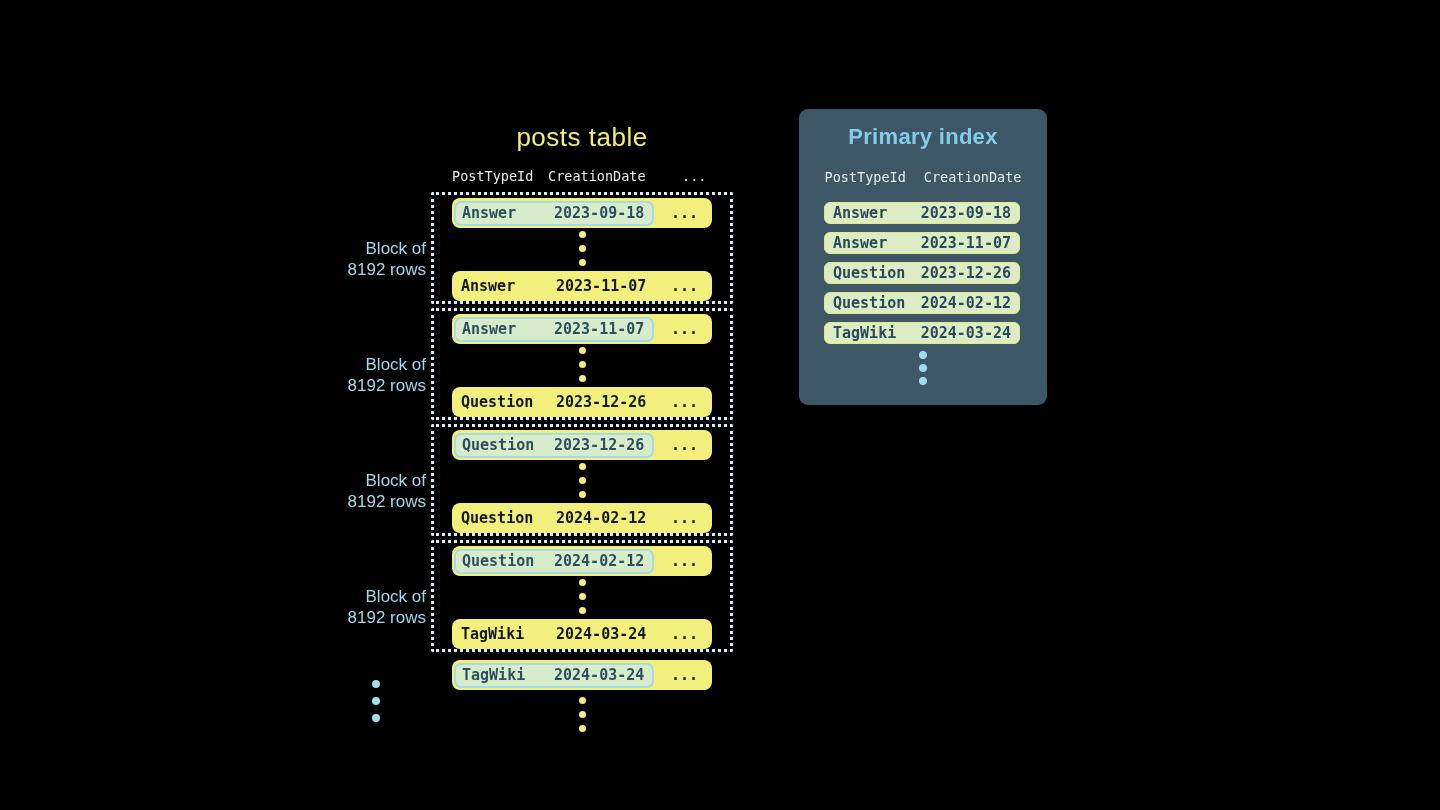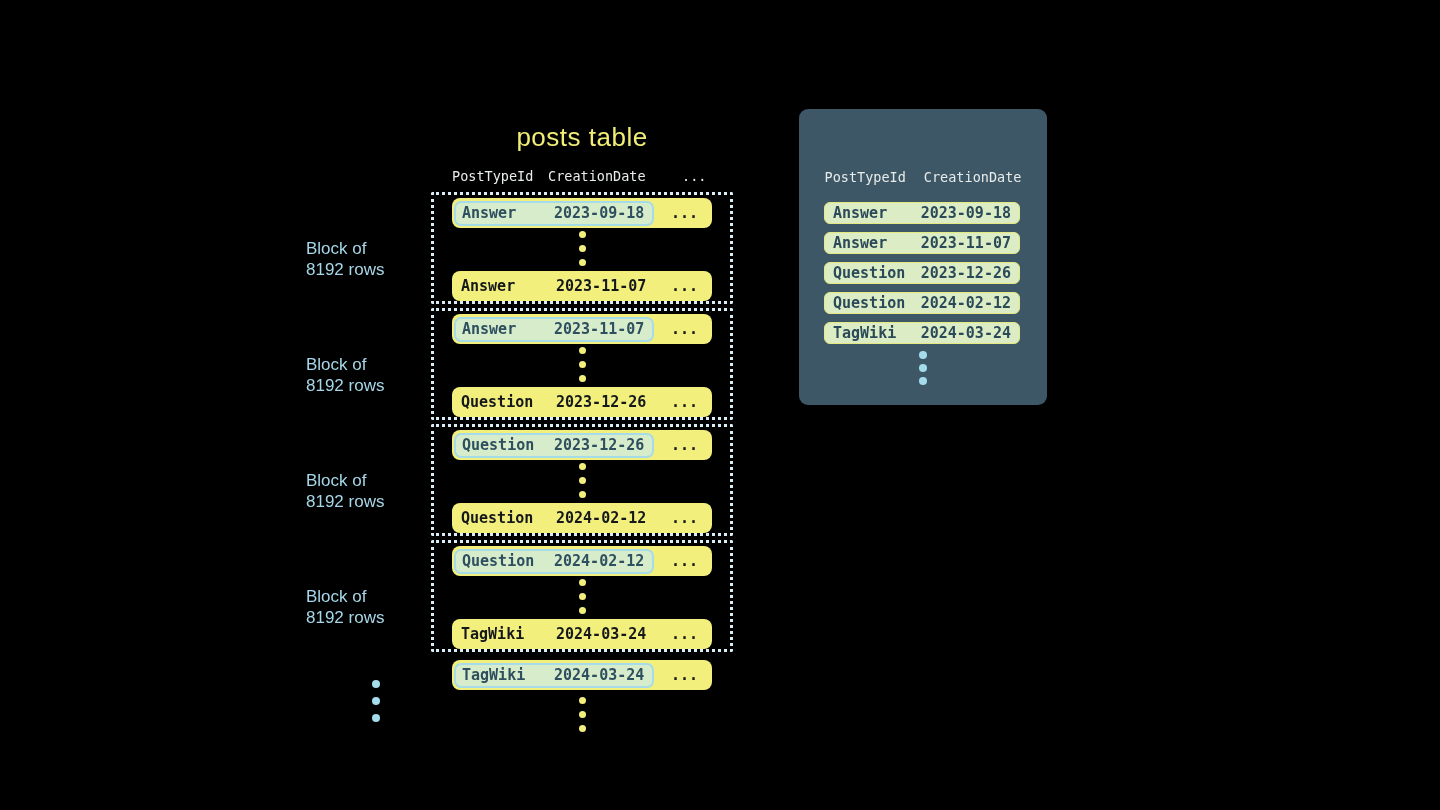--- a/index.html
+++ b/index.html
@@ -19,21 +19,21 @@
     display:grid;grid-template-columns:96px 134px 1fr;align-items:center;
     font-family:"DejaVu Sans Mono",monospace;font-size:13.5px;color:#e9edec;
   }
   .pt-header .h-more{text-align:right;padding-right:14px;}
 
   .block{
     position:absolute;left:431px;width:302px;height:112px;
     border:3px dotted #d9eef6;border-radius:2px;box-sizing:border-box;
   }
   .block-label{
-    position:absolute;left:306px;width:120px;text-align:left;
+    position:absolute;left:306px;width:120px;text-align:right;
     font-size:17px;line-height:21px;color:#a6d7e8;
   }
 
   .yrow{
     position:absolute;left:18px;width:260px;height:30px;
     background:#f2ef7d;border-radius:8px;
     display:flex;align-items:center;box-sizing:border-box;
     font-family:"DejaVu Sans Mono",monospace;font-size:15px;font-weight:700;color:#15181a;
   }
   .yrow.abs-row{left:452px;}               
@@ -206,20 +206,21 @@
       <span class="dot dot-y"></span>
   </div>
 
   <div class="vdots left-dots">
     <span class="dot dot-b"></span>
       <span class="dot dot-b"></span>
       <span class="dot dot-b"></span>
   </div>
 
   <div class="panel">
+    <div class="pi-title">Primary index</div>
 
     <div class="pi-header">
       <span>PostTypeId</span>
       <span>CreationDate</span>
     </div>
 
     <div class="pi-rows">
       <div class="pi-row">
         <span>Answer</span>
         <span>2023-09-18</span>

